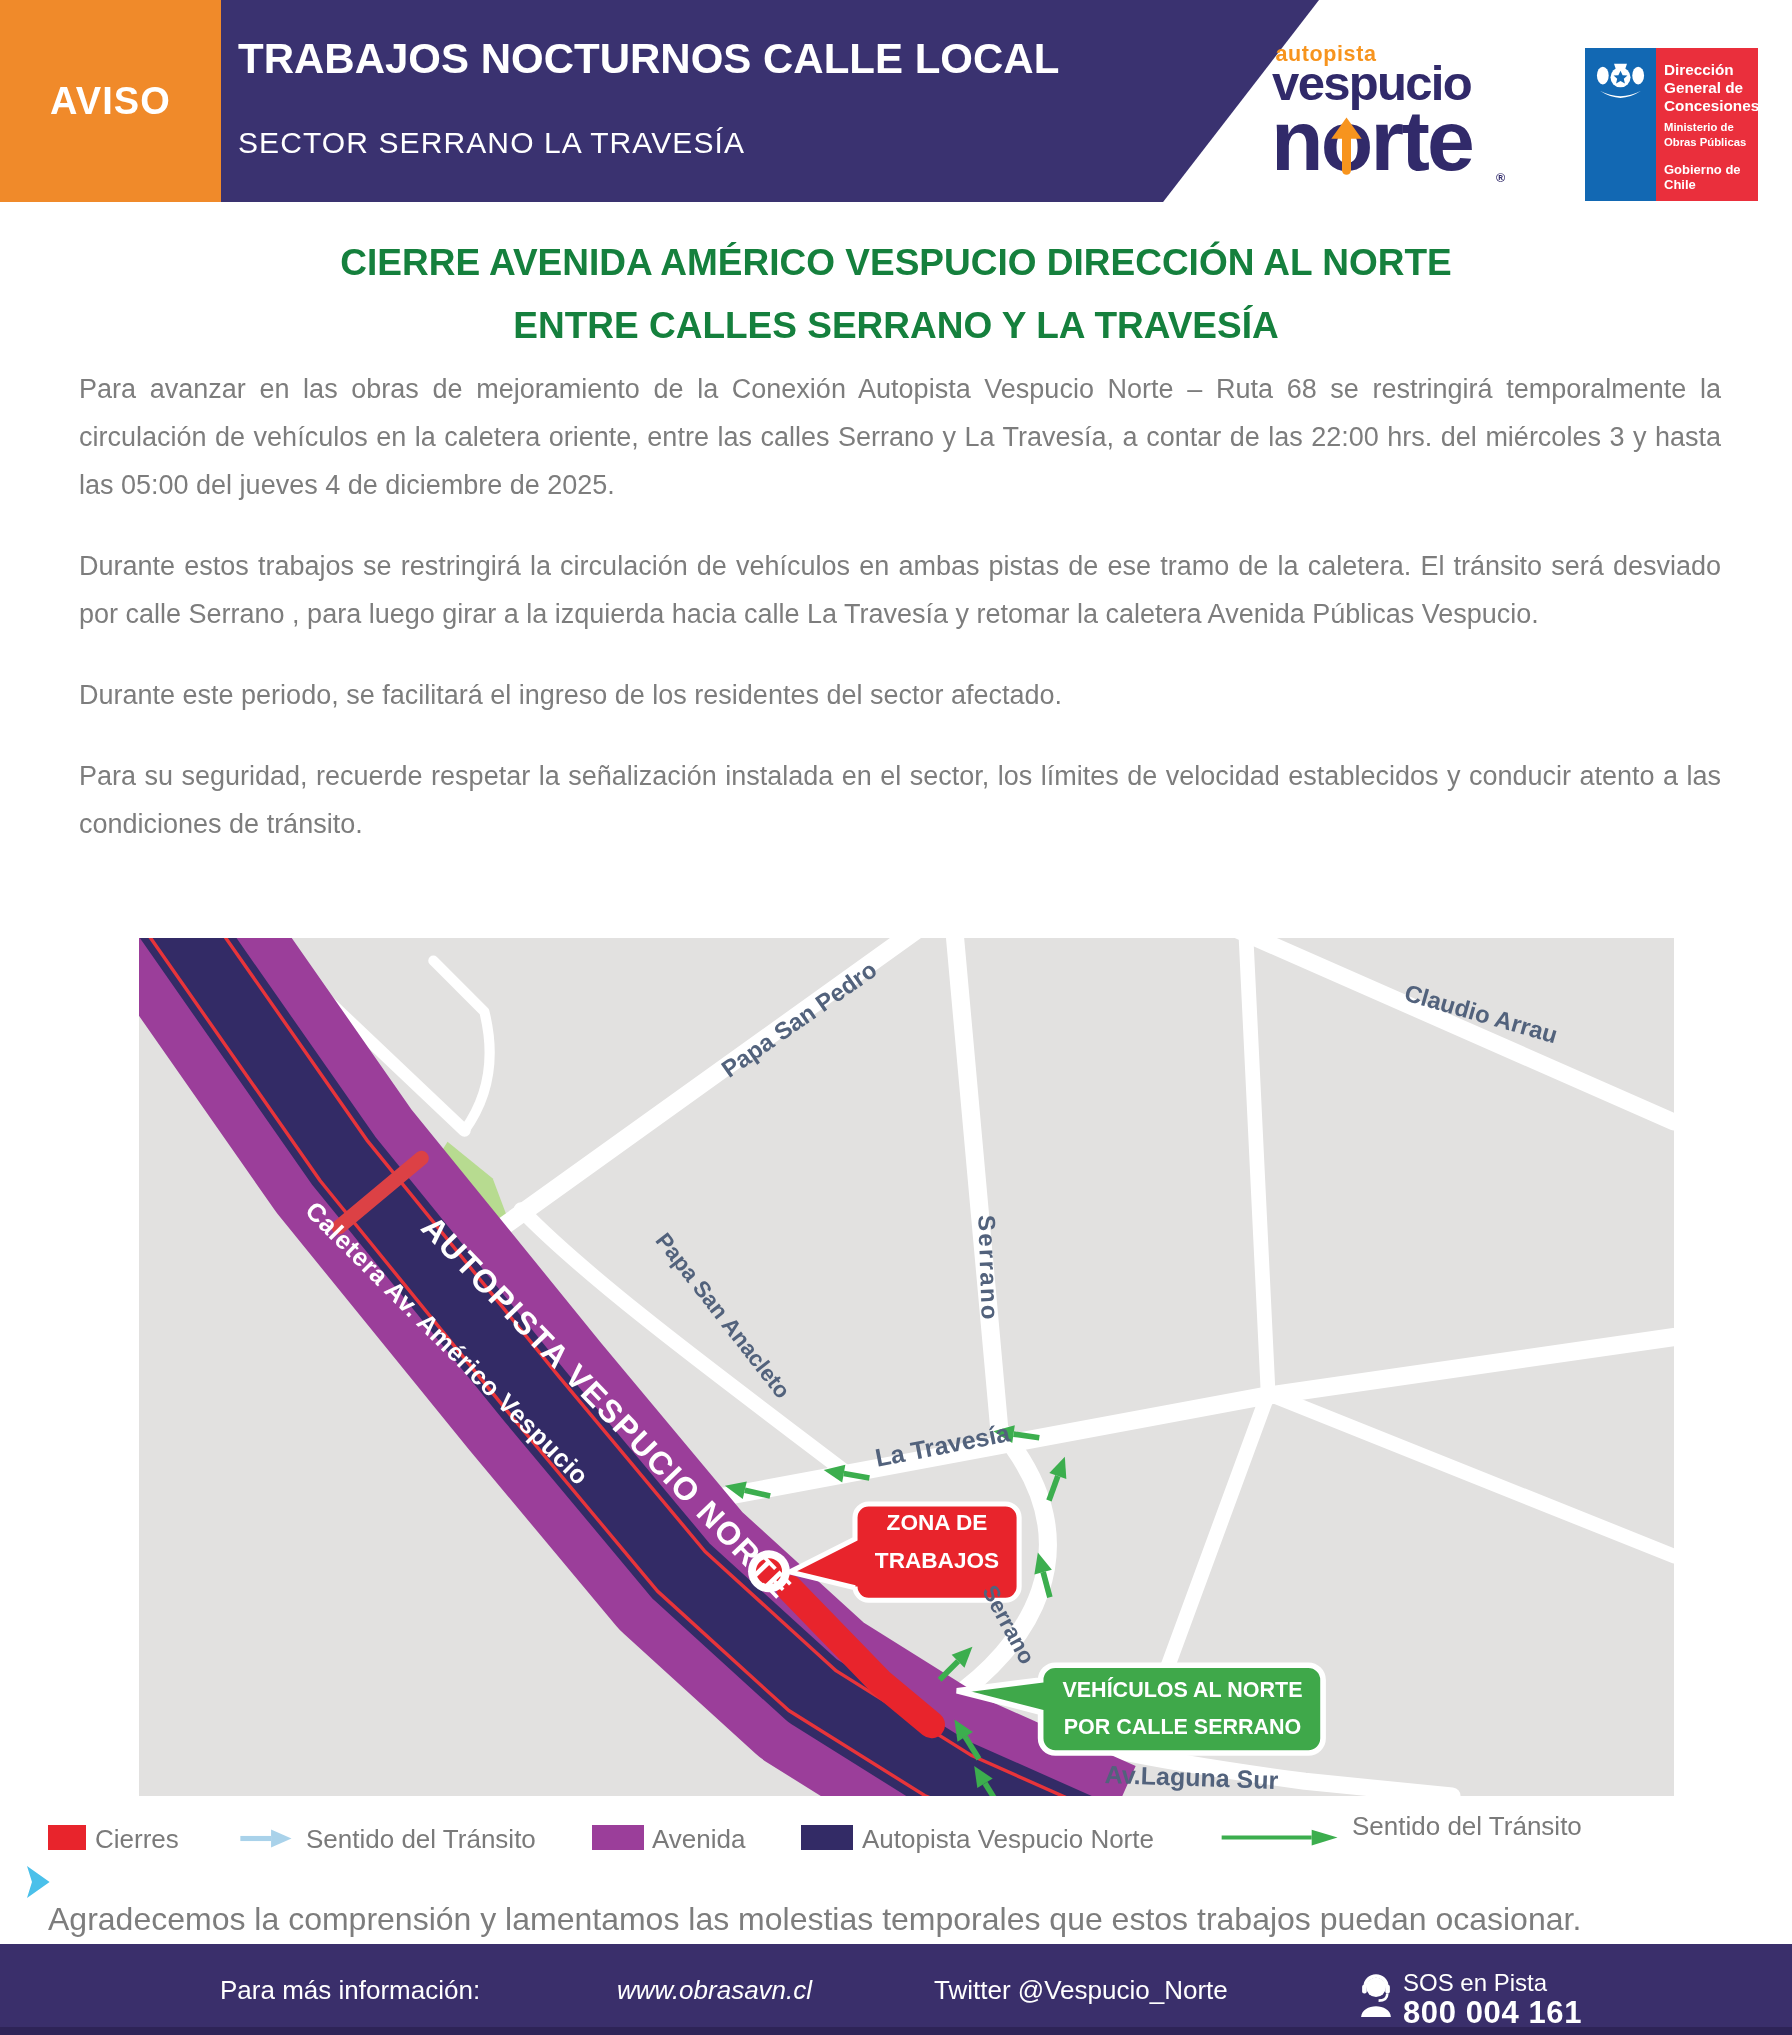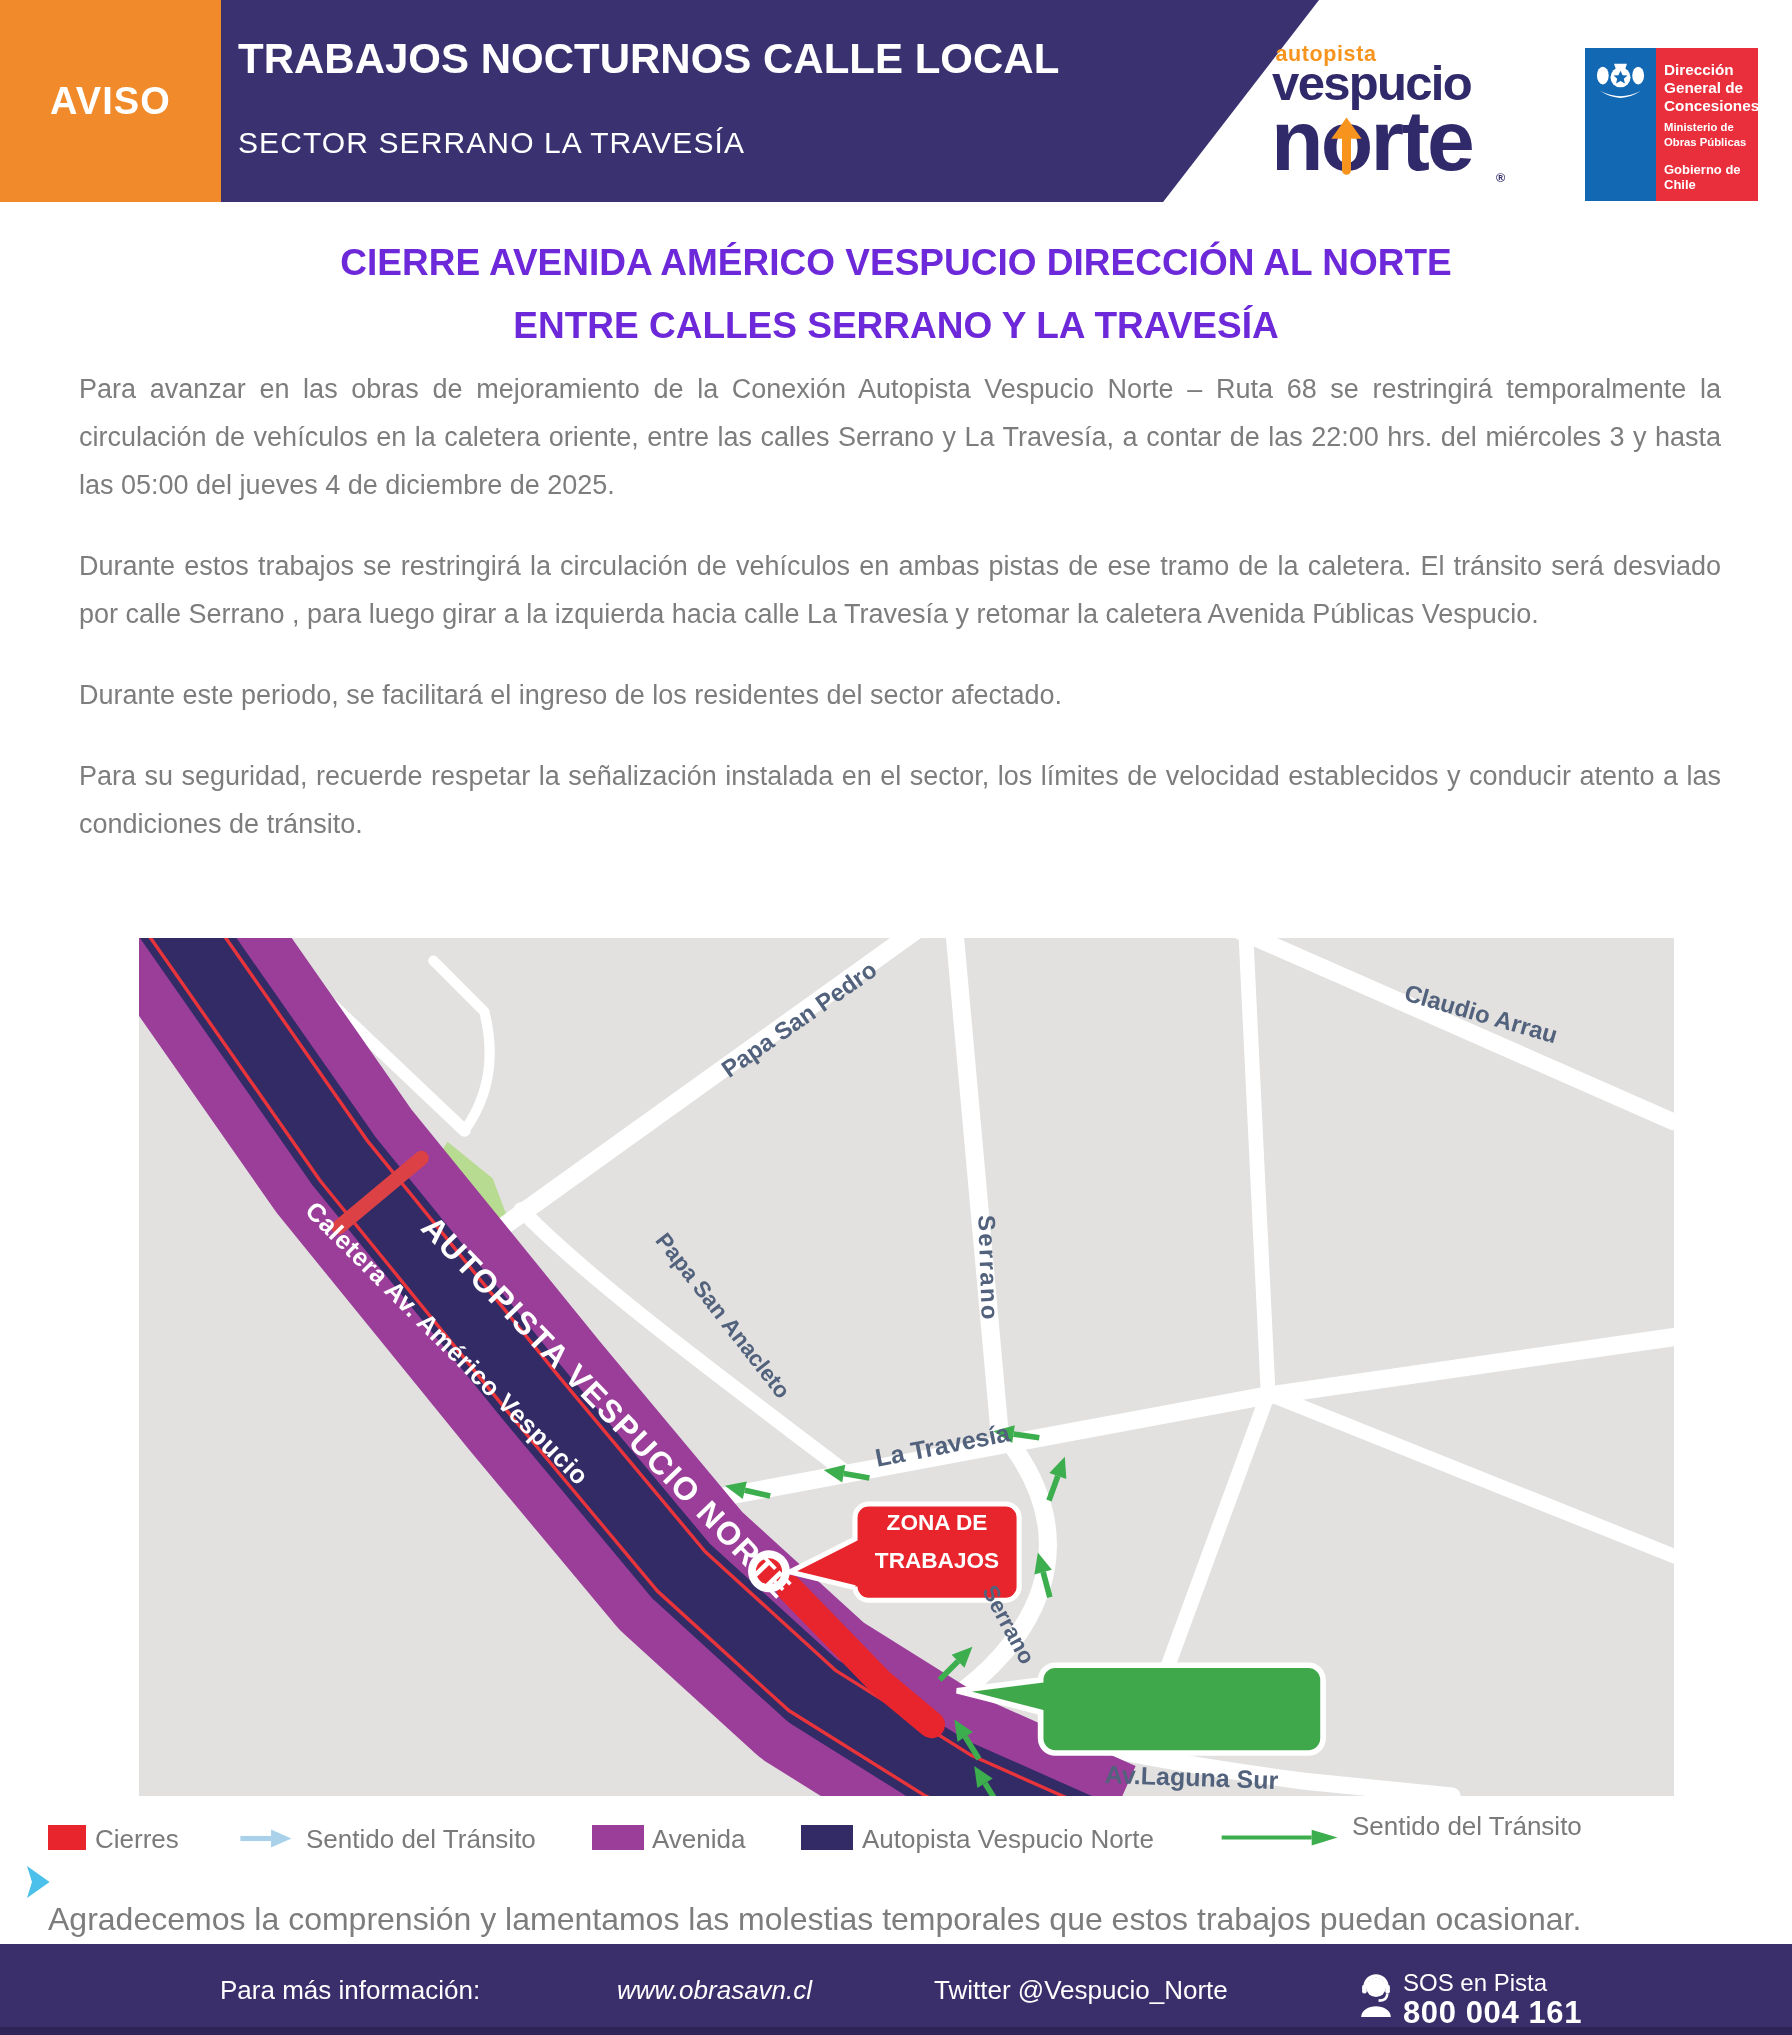--- a/index.html
+++ b/index.html
@@ -28,21 +28,21 @@
   
   .gov{left:1585px;top:48px;width:173px;height:153px;display:flex;align-items:center;}
   .gov-blue{width:71px;height:100%;background:#1268B3;position:relative;}
   .gov-red{width:102px;height:100%;background:#EA2F3C;position:relative;color:#fff;}
   .gov-emblem{position:absolute;left:9px;top:12.5px;width:53px;height:45px;}
   .gov-dept{position:absolute;left:8px;top:12.5px;font-size:15.3px;font-weight:bold;line-height:1.2;}
   .gov-min{position:absolute;left:8px;top:72px;font-size:11.3px;font-weight:600;line-height:1.35;}
   .gov-country{position:absolute;left:8px;bottom:9px;font-size:13px;font-weight:bold;}
 
   
-  .main-title{left:0;top:231px;width:1792px;text-align:center;color:#6d28d9;font-weight:800;font-size:37px;line-height:63px;}
+  .main-title{left:0;top:231px;width:1792px;text-align:center;color:#15803d;font-weight:800;font-size:37px;line-height:63px;}
 
   
   .body-text{left:79px;top:365px;width:1642px;color:#7D7D7D;font-size:27px;line-height:48px;text-align:justify;}
   .body-text p{margin:0 0 33px 0;}
 
   
   .map{left:139px;top:938px;width:1535px;height:858px;background:#E2E1E0;overflow:hidden;}
   .map svg{position:absolute;left:0;top:0;}
   .street-label{position:absolute;color:#52627C;font-weight:bold;white-space:nowrap;transform-origin:center;}
   .hw-label{position:absolute;color:#fff;font-weight:bold;white-space:nowrap;transform-origin:center;}
@@ -201,20 +201,24 @@
   <div class="street-label" style="left:1257px;top:62px;width:170px;text-align:center;font-size:24px;transform:rotate(16deg);">Claudio Arrau</div>
   <div class="street-label" style="left:476px;top:365px;width:215px;text-align:center;font-size:22.6px;transform:rotate(52deg);">Papa San Anacleto</div>
   <div class="street-label" style="left:798px;top:314px;width:102px;text-align:center;font-size:24px;letter-spacing:2.3px;transform:rotate(88deg);">Serrano</div>
   <div class="street-label" style="left:821px;top:674px;width:96px;text-align:center;font-size:22.6px;transform:rotate(62deg);">Serrano</div>
   <div class="street-label" style="left:730px;top:493px;width:147px;text-align:center;font-size:25px;transform:rotate(-11deg);">La Travesía</div>
   <div class="street-label" style="left:962px;top:825px;width:181px;text-align:center;font-size:25px;transform:rotate(2deg);">Av.Laguna Sur</div>
 
   <div class="callout-text" style="left:716px;top:569px;width:164px;height:70px;font-size:22.6px;line-height:1.7;">
     <div>ZONA DE</div>
     <div>TRABAJOS</div>
+  </div>
+  <div class="callout-text" style="left:902px;top:730px;width:283px;height:82px;font-size:21.5px;line-height:1.7;">
+    <div>VEHÍCULOS AL NORTE</div>
+    <div>POR CALLE SERRANO</div>
   </div>
 </div>
 
 <div class="abs swatch" style="left:48px;top:1825px;width:38px;background:#E8242C;"></div>
 <div class="abs legend-label" style="left:95px;top:1824px;">Cierres</div>
 
 <svg class="abs" style="left:238px;top:1826px;" width="57" height="25" viewBox="0 0 100 44">
   <line x1="4" y1="22" x2="58" y2="22" stroke="#A9D2EA" stroke-width="9"></line>
   <polygon points="58,6 94,22 58,38" fill="#A9D2EA"></polygon>
 </svg>

